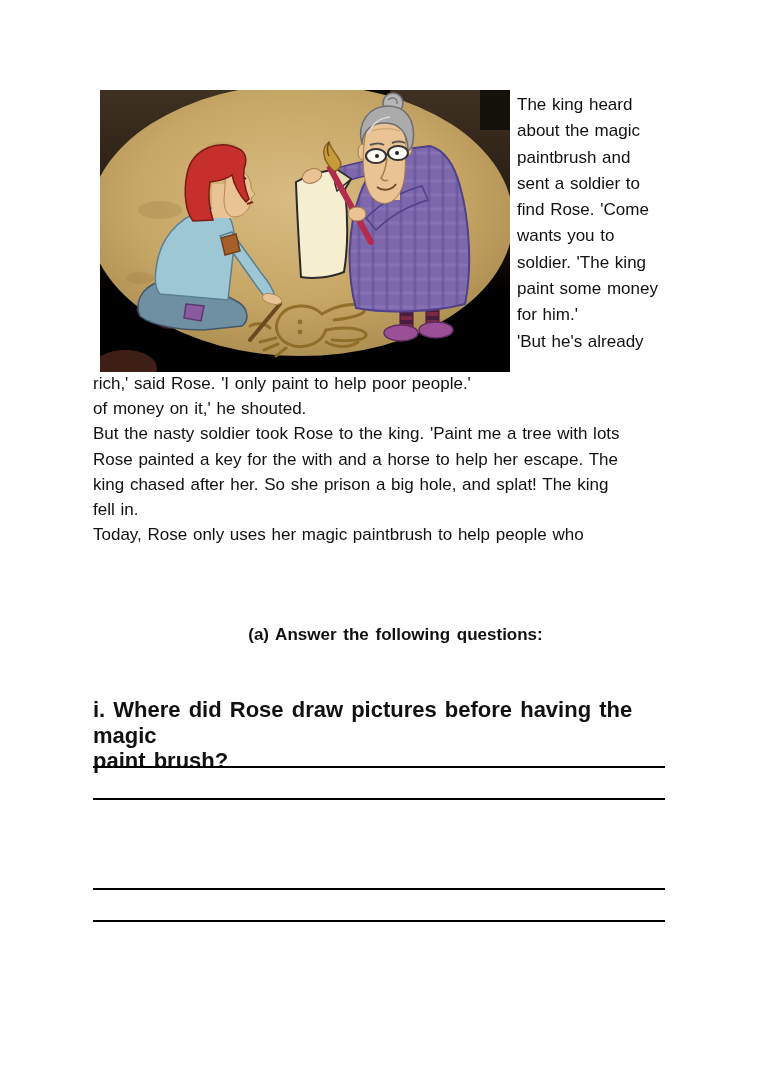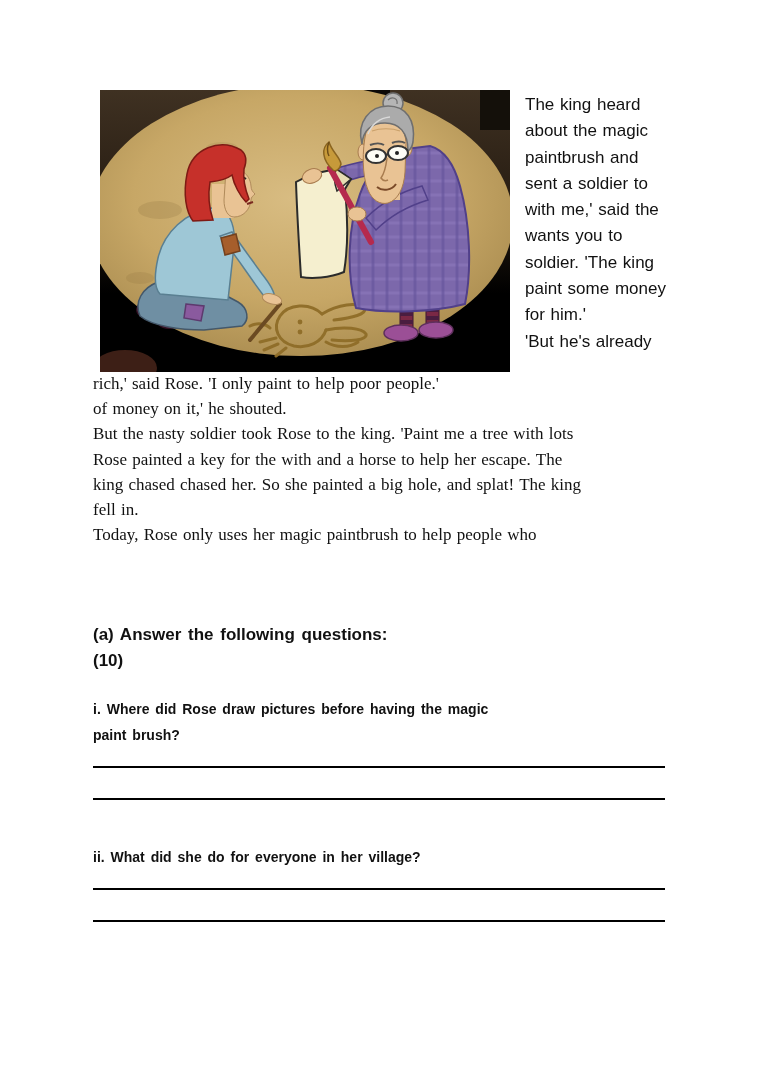--- a/index.html
+++ b/index.html
@@ -6,33 +6,33 @@
   .page{
     position:relative;width:768px;height:1086px;margin:0 auto;
     background:#ffffff;color:#111;
     font-family:"Liberation Sans","DejaVu Sans",sans-serif;
     overflow:hidden;
   }
   .illustration{position:absolute;left:100px;top:90px;width:410px;height:282px;margin:0;padding:0}
   .illustration svg{display:block}
   .col-text{
     position:absolute;left:517px;top:92px;width:168px;
-    font-size:17px;line-height:26.3px;word-spacing:1px;margin-left:8px;
+    font-size:17px;line-height:26.3px;word-spacing:1px;
   }
   .body-text{
     position:absolute;left:93px;top:371px;width:605px;
-    font-size:17px;line-height:25.2px;word-spacing:1px;font-family:Liberation Serif, serif;
+    font-size:17px;line-height:25.2px;word-spacing:1px;
   }
   .heading{
     position:absolute;left:93px;top:622px;width:605px;
-    font-size:17px;font-weight:bold;line-height:26px;word-spacing:2px;
+    font-size:17px;font-weight:bold;line-height:26px;word-spacing:2px;text-align:center;
   }
   .question{
     position:absolute;left:93px;width:605px;
-    font-size:14px;font-weight:bold;line-height:25.5px;word-spacing:2px;
+    font-size:22px;font-weight:bold;line-height:25.5px;word-spacing:2px;
   }
   .q1{top:697px}
   .q2{top:845px}
   .answer-line{position:absolute;left:93px;width:572px;height:0;border-top:2.5px solid #000}
   .al-1{top:766px}
   .al-2{top:798px}
   .al-3{top:888px}
   .al-4{top:920px}
 </style>
 </head>
@@ -156,49 +156,45 @@
         </g>
       </g>
     </svg>
   </figure>
 
   <div class="col-text">
       <div class="line">The king heard</div>
       <div class="line">about the magic</div>
       <div class="line">paintbrush and</div>
       <div class="line">sent a soldier to</div>
-      <div class="line">with me,' said the</div>
+      <div class="line">find Rose. 'Come</div>
       <div class="line">wants you to</div>
       <div class="line">soldier. 'The king</div>
       <div class="line">paint some money</div>
       <div class="line">for him.'</div>
       <div class="line">'But he's already</div>
     </div>
 
   <div class="body-text">
       <div class="line">rich,' said Rose. 'I only paint to help poor people.'</div>
       <div class="line">of money on it,' he shouted.</div>
       <div class="line">But the nasty soldier took Rose to the king. 'Paint me a tree with lots</div>
       <div class="line">Rose painted a key for the with and a horse to help her escape. The</div>
-      <div class="line">king chased chased her. So she painted a big hole, and splat! The king</div>
+      <div class="line">king chased after her. So she prison a big hole, and splat! The king</div>
       <div class="line">fell in.</div>
       <div class="line">Today, Rose only uses her magic paintbrush to help people who</div>
     </div>
 
   <div class="heading">
     <div>(a) Answer the following questions:</div>
-    <div>(10)</div>
   </div>
 
   <div class="question q1">
       <div class="line">i. Where did Rose draw pictures before having the magic</div>
       <div class="line">paint brush?</div>
     </div>
   <div class="answer-line al-1"></div>
   <div class="answer-line al-2"></div>
 
-  <div class="question q2">
-      <div class="line">ii. What did she do for everyone in her village?</div>
-    </div>
   <div class="answer-line al-3"></div>
   <div class="answer-line al-4"></div>
 
 </div>
 
 </body></html>

